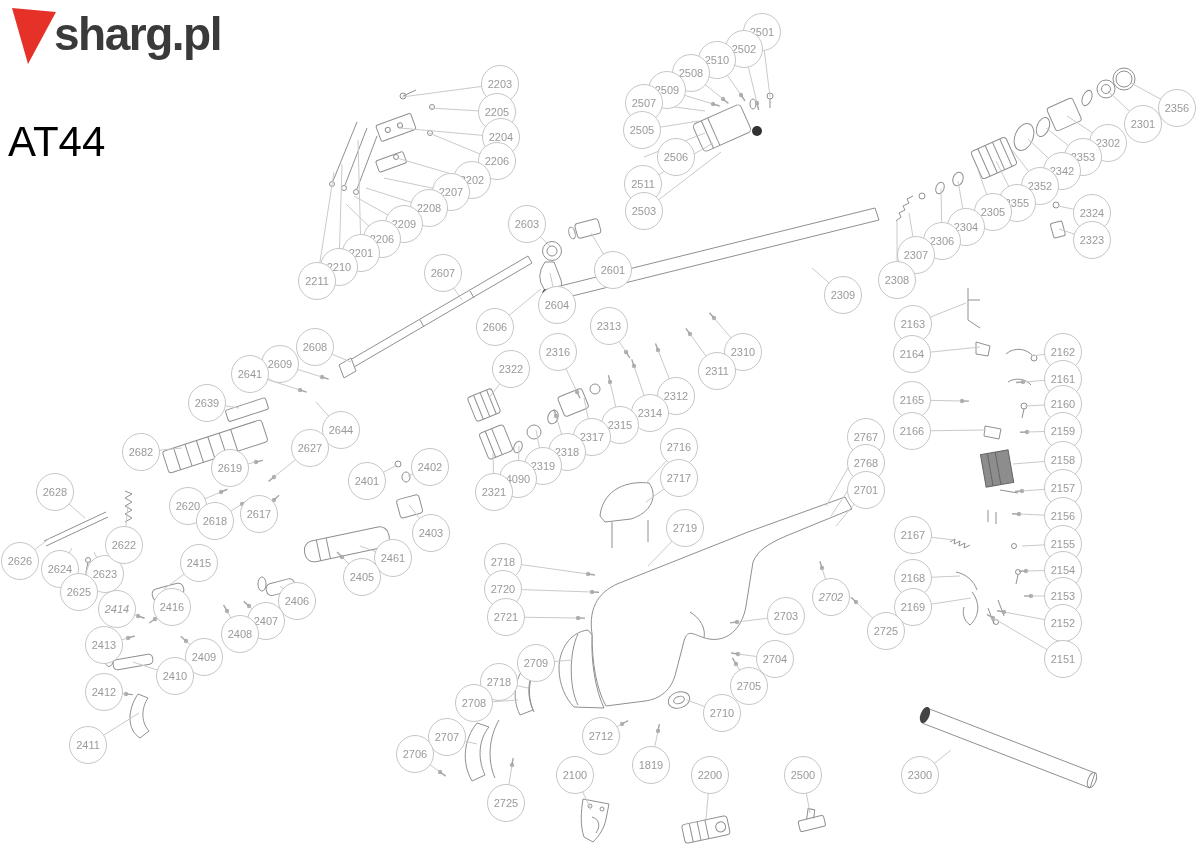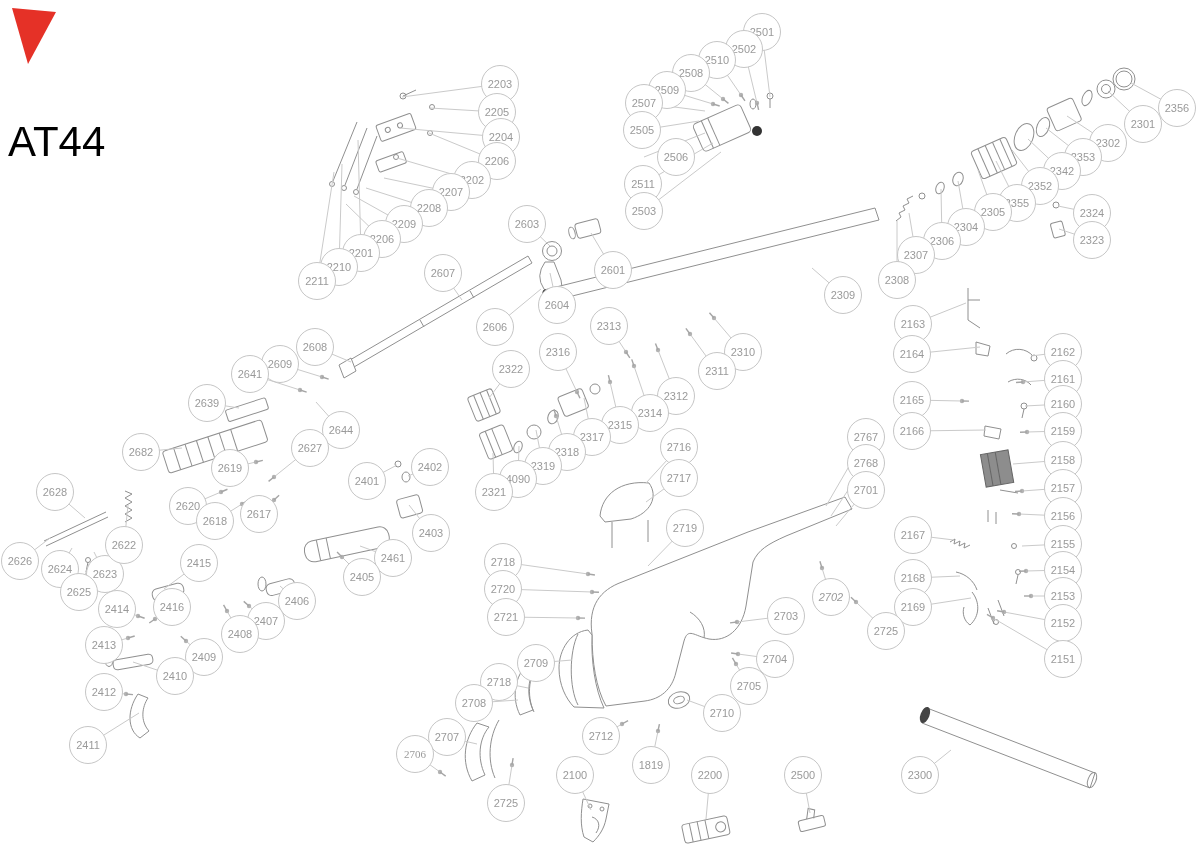--- a/index.html
+++ b/index.html
@@ -461,20 +461,21 @@
         <line x1="710" y1="775" x2="706" y2="819" class="leader"></line>
         <line x1="803" y1="775" x2="810" y2="813" class="leader"></line>
         <line x1="920" y1="775" x2="951" y2="750" class="leader"></line>
       </g>
   </svg>
 
   <div class="logo">
     <svg class="logo-tri" width="48" height="58" viewBox="0 0 48 58">
       <polygon points="2,0 46,4 18,56" fill="#e53127"></polygon>
     </svg>
+    <span class="logo-text">sharg.pl</span>
   </div>
 
   <div class="title">
     <div>AT44</div>
   </div>
 
   <div id="callouts">
       <div class="callout" style="left: 481px; top: 65px;">2203</div>
       <div class="callout" style="left: 478px; top: 93px;">2205</div>
       <div class="callout" style="left: 482px; top: 118px;">2204</div>
@@ -533,21 +534,21 @@
       <div class="callout" style="left: 41px; top: 550px;">2624</div>
       <div class="callout" style="left: 86px; top: 555px;">2623</div>
       <div class="callout" style="left: 105px; top: 526px;">2622</div>
       <div class="callout" style="left: 60px; top: 573px;">2625</div>
       <div class="callout" style="left: 348px; top: 462px;">2401</div>
       <div class="callout" style="left: 411px; top: 448px;">2402</div>
       <div class="callout" style="left: 412px; top: 514px;">2403</div>
       <div class="callout" style="left: 374px; top: 539px;">2461</div>
       <div class="callout" style="left: 343px; top: 558px;">2405</div>
       <div class="callout" style="left: 180px; top: 544px;">2415</div>
-      <div class="callout" style="left: 98px; top: 590px;">2414</div>
+      <div class="callout" style="left: 98px; top: 590px; font-style: italic;">2414</div>
       <div class="callout" style="left: 153px; top: 588px;">2416</div>
       <div class="callout" style="left: 278px; top: 582px;">2406</div>
       <div class="callout" style="left: 247px; top: 602px;">2407</div>
       <div class="callout" style="left: 221px; top: 615px;">2408</div>
       <div class="callout" style="left: 85px; top: 626px;">2413</div>
       <div class="callout" style="left: 185px; top: 638px;">2409</div>
       <div class="callout" style="left: 156px; top: 657px;">2410</div>
       <div class="callout" style="left: 85px; top: 673px;">2412</div>
       <div class="callout" style="left: 69px; top: 726px;">2411</div>
       <div class="callout" style="left: 492px; top: 350px;">2322</div>
@@ -596,20 +597,20 @@
       <div class="callout" style="left: 867px; top: 612px;">2725</div>
       <div class="callout" style="left: 756px; top: 640px;">2704</div>
       <div class="callout" style="left: 730px; top: 667px;">2705</div>
       <div class="callout" style="left: 517px; top: 644px;">2709</div>
       <div class="callout" style="left: 480px; top: 663px;">2718</div>
       <div class="callout" style="left: 455px; top: 684px;">2708</div>
       <div class="callout" style="left: 703px; top: 694px;">2710</div>
       <div class="callout" style="left: 582px; top: 717px;">2712</div>
       <div class="callout" style="left: 632px; top: 746px;">1819</div>
       <div class="callout" style="left: 428px; top: 718px;">2707</div>
-      <div class="callout" style="left: 396px; top: 735px; font-family: Liberation Serif, serif;">2706</div>
+      <div class="callout" style="left: 396px; top: 735px;">2706</div>
       <div class="callout" style="left: 487px; top: 784px;">2725</div>
       <div class="callout" style="left: 556px; top: 756px;">2100</div>
       <div class="callout" style="left: 691px; top: 756px;">2200</div>
       <div class="callout" style="left: 784px; top: 756px;">2500</div>
       <div class="callout" style="left: 901px; top: 756px;">2300</div>
     </div>
 </div>
 
 </body></html>

